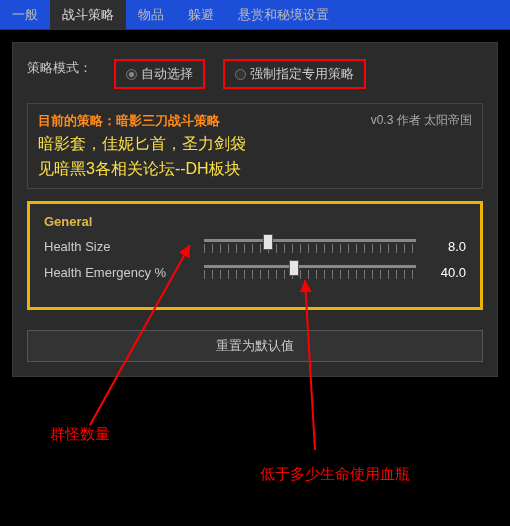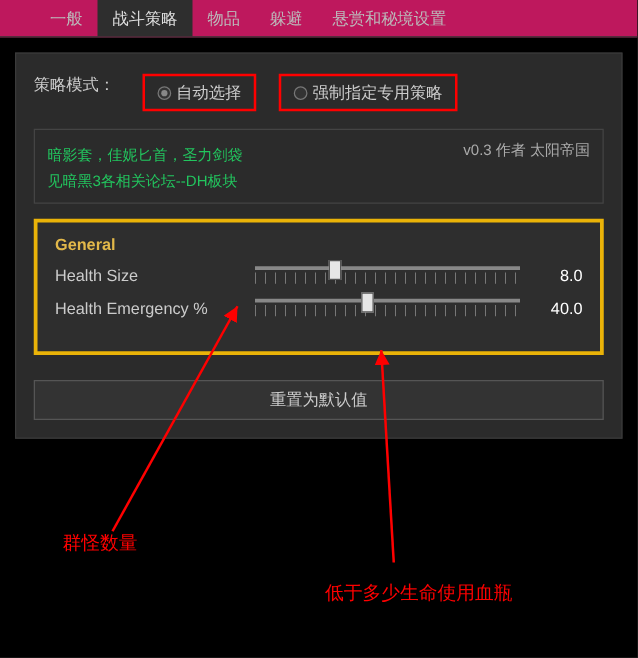--- a/index.html
+++ b/index.html
@@ -3,22 +3,22 @@
 <meta charset="utf-8">
 <style>
   * { box-sizing: border-box; margin: 0; padding: 0; }
   body {
     width: 510px; height: 526px;
     background: #000; overflow: hidden;
     font-family: "Microsoft YaHei", Arial, sans-serif;
     font-size: 13px; color: #ccc;
   }
   .tabs {
-    display: flex; background: #be185d; height: 30px;
-    align-items: stretch; border-bottom: 1px solid #333; padding-left: 28px;
+    display: flex; background: #1d4ed8; height: 30px;
+    align-items: stretch; border-bottom: 1px solid #333;
   }
   .tab {
     padding: 6px 12px; color: #bbb; cursor: pointer;
     display: flex; align-items: center;
   }
   .tab.active { background: #2e2e2e; color: #ddd; }
   .panel {
     margin: 12px; background: #2b2b2b; border: 1px solid #3a3a3a;
     padding: 10px 14px 14px; position: relative;
   }
@@ -37,21 +37,21 @@
   }
   .radio-dot.checked::after {
     content: ""; position: absolute; inset: 2px;
     background: #888; border-radius: 50%;
   }
   .info-box {
     border: 1px solid #444; padding: 8px 10px; margin-top: 4px;
     position: relative;
   }
   .info-title { color: #ff8c1a; font-weight: bold; }
-  .info-line { color: #22c55e; margin-top: 4px; font-size: 12px; }
+  .info-line { color: #fde047; margin-top: 4px; font-size: 16px; }
   .info-ver {
     position: absolute; right: 10px; top: 8px; color: #aaa; font-size: 12px;
   }
   .general-box {
     border: 3px solid #eab308; margin-top: 12px; padding: 10px 14px 18px;
     background: #2e2e2e;
   }
   .general-title { color: #e2b84a; font-weight: bold; margin-bottom: 8px; }
   .slider-row {
     display: flex; align-items: center; gap: 10px; margin: 8px 0;
@@ -101,20 +101,21 @@
       <span class="radio-dot checked"></span>
       <span>自动选择</span>
     </label>
     <label class="radio-wrap">
       <span class="radio-dot"></span>
       <span>强制指定专用策略</span>
     </label>
   </div>
 
   <div class="info-box">
+    <div class="info-title">目前的策略：暗影三刀战斗策略</div>
     <div class="info-line">暗影套，佳妮匕首，圣力剑袋</div>
     <div class="info-line">见暗黑3各相关论坛--DH板块</div>
     <div class="info-ver">v0.3 作者 太阳帝国</div>
   </div>
 
   <div class="general-box">
     <div class="general-title">General</div>
 
     <div class="slider-row">
       <div class="slider-label">Health Size</div>

